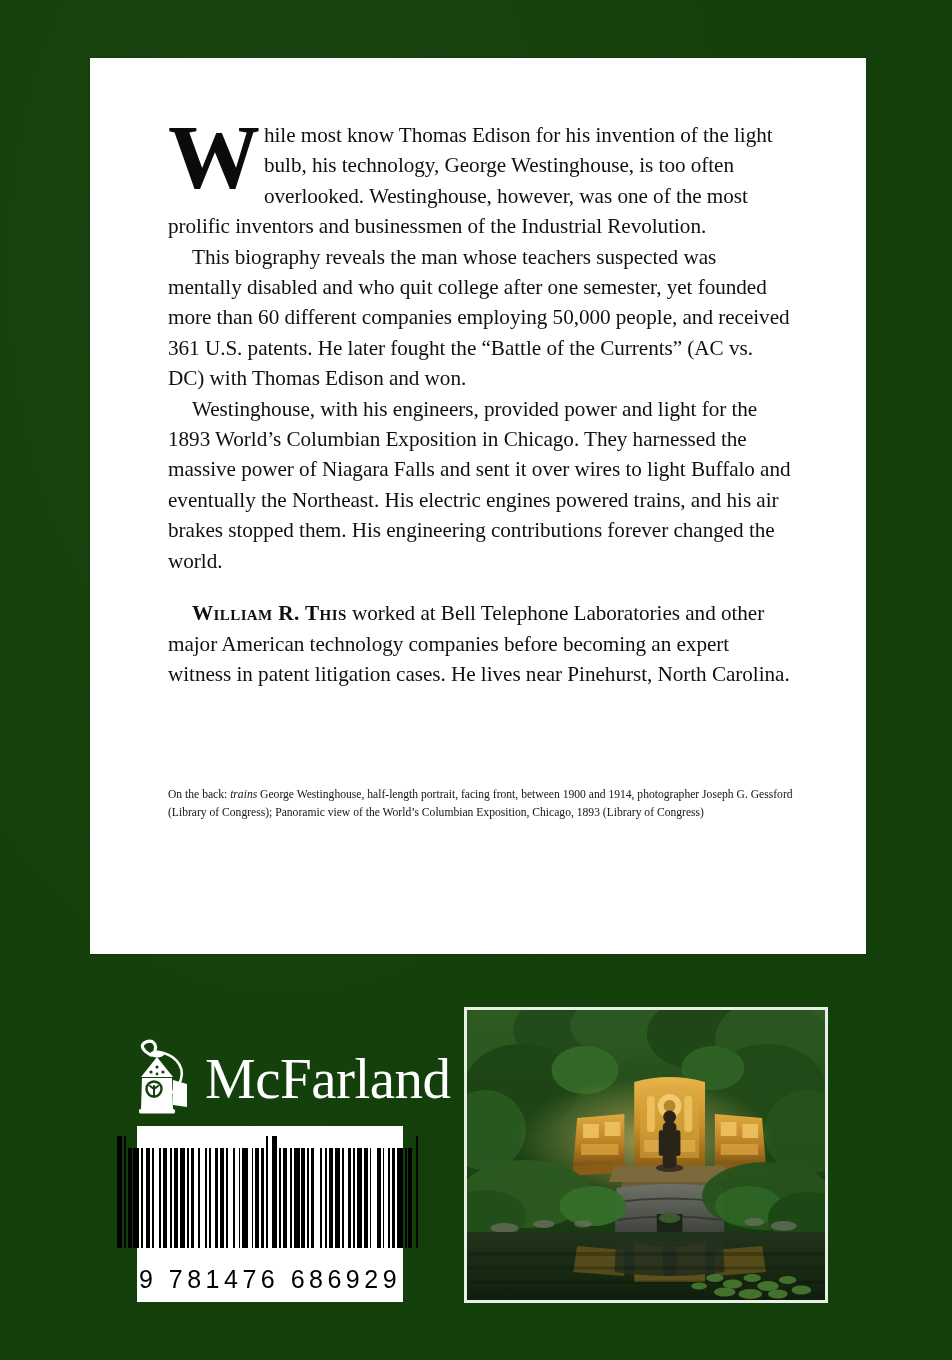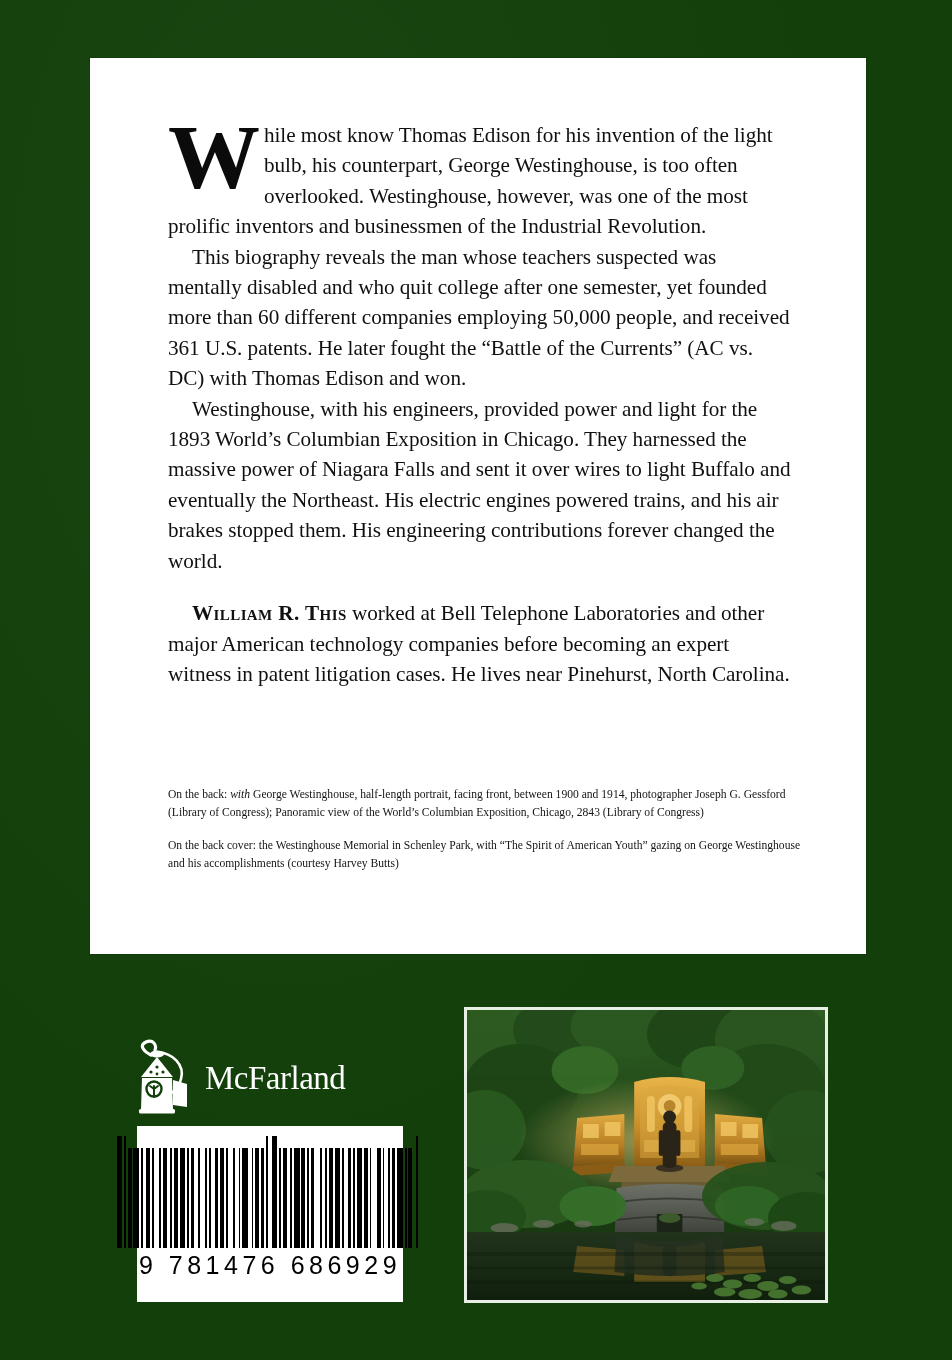--- a/index.html
+++ b/index.html
@@ -98,21 +98,21 @@
     top: 1036px;
     width: 280px;
     height: 84px;
     display: flex;
     align-items: center;
     gap: 10px;
   }
   #lantern-icon { width: 62px; height: 78px; flex: 0 0 auto; }
   #publisher-name {
     font-family: "Liberation Serif", serif;
-    font-size: 33px;
+    font-size: 57px;
     line-height: 1;
     color: #ffffff;
     font-weight: 400;
     letter-spacing: -0.5px;
     white-space: nowrap;
   }
 
   
   #barcode-panel {
     position: absolute;
@@ -127,21 +127,21 @@
     justify-content: flex-start;
   }
   #barcode-bars {
     margin-top: 22px;
     height: 100px;
     display: flex;
     align-items: flex-end;
     gap: 0;
   }
   #barcode-digits {
-    margin-top: 3px;
+    margin-top: 17px;
     font-family: "Liberation Sans", sans-serif;
     font-size: 25px;
     letter-spacing: 4.5px;
     color: #000;
     font-weight: 400;
   }
 
   
   #memorial-photo {
     position: absolute;
@@ -158,35 +158,34 @@
 </style>
 </head>
 <body>
 
 <div id="cover">
 
   <div id="blurb-panel">
 
     <div class="blurb-inner">
 
-      <p class="para dropcap-para"><span class="dropcap">W</span><span>hile most know Thomas Edison for his invention of the light bulb, his counterpart, George Westinghouse, is too often overlooked. Westinghouse, however, was one of the most prolific inventors and businessmen of the Industrial Revolution.</span></p>
+      <p class="para dropcap-para"><span class="dropcap">W</span><span>hile most know Thomas Edison for his invention of the light bulb, his technology, George Westinghouse, is too often overlooked. Westinghouse, however, was one of the most prolific inventors and businessmen of the Industrial Revolution.</span></p>
 
       <p class="para">This biography reveals the man whose teachers suspected was mentally disabled and who quit college after one semester, yet founded more than 60 different companies employing 50,000 people, and received 361 U.S. patents. He later fought the “Battle of the Currents” (AC vs. DC) with Thomas Edison and won.</p>
 
       <p class="para">Westinghouse, with his engineers, provided power and light for the 1893 World’s Columbian Exposition in Chicago. They harnessed the massive power of Niagara Falls and sent it over wires to light Buffalo and eventually the Northeast. His electric engines powered trains, and his air brakes stopped them. His engineering contributions forever changed the world.</p>
 
       <div class="gap-author"></div>
 
       <p class="para" style="text-indent:24px;"><span class="smallcaps">William R. This</span><span> worked at Bell Telephone Laboratories and other major American technology companies before becoming an expert witness in patent litigation cases. He lives near Pinehurst, North Carolina.</span></p>
     </div>
 
     <div class="credits">
-      <p class="credit-block"><span>On the back: </span><em>with</em><span> George Westinghouse, half-length portrait, facing front, between 1900 and 1914, photographer Joseph G. Gessford (Library of Congress); Panoramic view of the World’s Columbian Exposition, Chicago, 2843 (Library of Congress)</span></p>
-
-      <p class="credit-block">On the back cover: the Westinghouse Memorial in Schenley Park, with “The Spirit of American Youth” gazing on George Westinghouse and his accomplishments (courtesy Harvey Butts)</p>
+      <p class="credit-block"><span>On the back: </span><em>trains</em><span> George Westinghouse, half-length portrait, facing front, between 1900 and 1914, photographer Joseph G. Gessford (Library of Congress); Panoramic view of the World’s Columbian Exposition, Chicago, 1893 (Library of Congress)</span></p>
+
     </div>
   </div>
 
   <div id="publisher-logo">
     <span id="lantern-icon">
       <svg viewBox="0 0 62 78" xmlns="http://www.w3.org/2000/svg">
 
         <path d="M18 16 C10 12 6 6 13 3 C20 0 24 6 22 11" fill="none" stroke="#ffffff" stroke-width="3.2" stroke-linecap="round"></path>
         <path d="M24 13 C40 14 52 26 48 40 C46 48 42 52 38 54" fill="none" stroke="#ffffff" stroke-width="2.6" stroke-linecap="round"></path>
 

